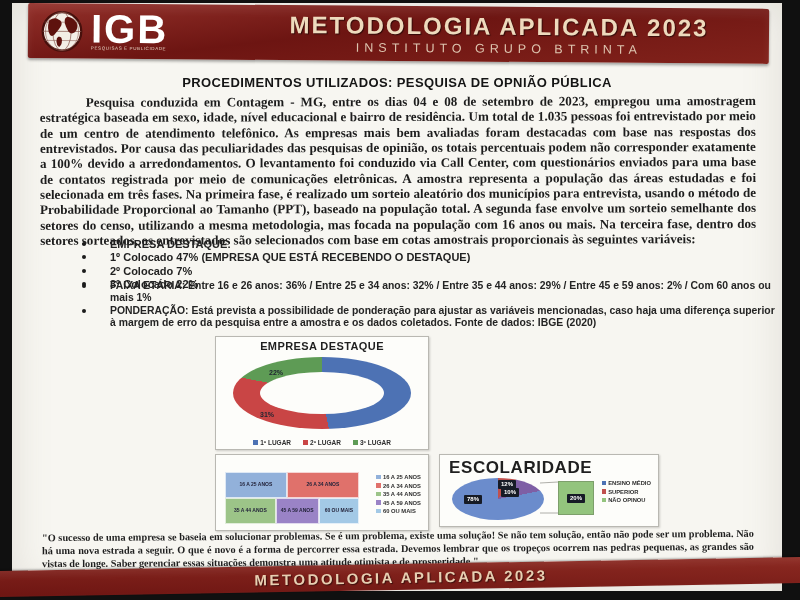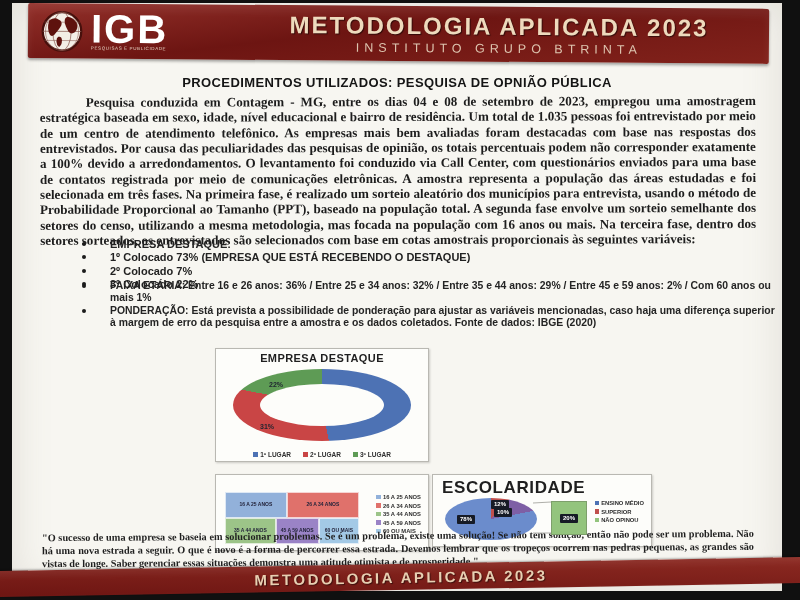--- a/index.html
+++ b/index.html
@@ -29,21 +29,21 @@
   ul.blist li{position:relative;padding-left:30px;margin-bottom:1px;}
   ul.blist li::before{content:"";position:absolute;left:2px;top:4px;width:4px;height:4px;
         background:#1b1b1b;border-radius:50%;}
   .bullets1{position:absolute;top:227px;left:60px;width:700px;font-size:11px;
             font-weight:bold;color:#222;line-height:1.12;}
   .bullets2{position:absolute;top:269px;left:60px;width:696px;font-size:10.4px;
             font-weight:bold;color:#242424;line-height:1.16;}
   .bullets2 li{margin-bottom:2px;}
   
   .charts{position:absolute;left:203px;top:333px;width:444px;}
-  .chart-row{display:flex;gap:3px;margin-bottom:4px;margin-top:12px;}
+  .chart-row{display:flex;gap:10px;margin-bottom:4px;}
   .card{background:#fdfdfa;border:1px solid #b9b8b2;position:relative;
         box-shadow:1px 1px 2px rgba(0,0,0,.18);}
   .card-a{width:212px;height:112px;}
   .card-b{width:218px;height:112px;}
   .card-c{width:212px;height:75px;}
   .card-d{width:218px;height:71px;}
   .card-title{text-align:center;font-weight:bold;font-size:11px;color:#1f1f1f;
               letter-spacing:.4px;margin-top:3px;}
   .card-title.small{font-size:10px;}
   .card-title.left{text-align:left;margin-left:9px;font-size:17px;letter-spacing:.6px;}
@@ -114,21 +114,21 @@
       <div class="banner-title">METODOLOGIA APLICADA 2023</div>
       <div class="banner-subtitle">INSTITUTO GRUPO BTRINTA</div>
     </div>
   </div>
 
   <div class="doc-title">PROCEDIMENTOS UTILIZADOS: PESQUISA DE OPNIÃO PÚBLICA</div>
   <div class="para">Pesquisa conduzida em  Contagem - MG, entre os dias 04 e 08 de setembro de 2023, empregou uma amostragem estratégica baseada em sexo, idade, nível educacional e bairro de residência. Um total de 1.035 pessoas foi entrevistado por meio de um centro de atendimento telefônico. As empresas mais bem avaliadas foram destacadas com base nas respostas dos entrevistados. Por causa das peculiaridades das pesquisas de opinião, os totais percentuais podem não corresponder exatamente a 100% devido a arredondamentos. O levantamento foi conduzido via Call Center, com questionários enviados para uma base de contatos registrada por meio de comunicações eletrônicas. A amostra representa a população das áreas estudadas e foi selecionada em três fases. Na primeira fase, é realizado um sorteio aleatório dos municípios para entrevista, usando o método de Probabilidade Proporcional ao Tamanho (PPT), baseado na população total. A segunda fase envolve um sorteio semelhante dos setores do censo, utilizando a mesma metodologia, mas focada na população com 16 anos ou mais. Na terceira fase, dentro dos setores sorteados, os entrevistados são selecionados com base em cotas amostrais proporcionais às seguintes variáveis:</div>
 
   <ul class="blist bullets1">
     <li>EMPRESA DESTAQUE:</li>
-    <li>1º Colocado 73% (EMPRESA QUE ESTÁ RECEBENDO O DESTAQUE)</li>
+    <li>1º Colocado 47% (EMPRESA QUE ESTÁ RECEBENDO O DESTAQUE)</li>
     <li>2º Colocado 7%</li>
     <li>3º Colocado 22%</li>
   </ul>
 
   <ul class="blist bullets2">
     <li>FAIXA ETÁRIA: Entre 16 e 26 anos: 36% / Entre 25 e 34 anos: 32% / Entre 35 e 44 anos: 29% / Entre 45 e 59 anos: 2% / Com 60 anos ou mais 1%</li>
     <li>PONDERAÇÃO: Está prevista a possibilidade de ponderação para ajustar as variáveis mencionadas, caso haja uma diferença superior à margem de erro da pesquisa entre a amostra e os dados coletados. Fonte de dados: IBGE (2020)</li>
   </ul>
 
   <div class="charts">

